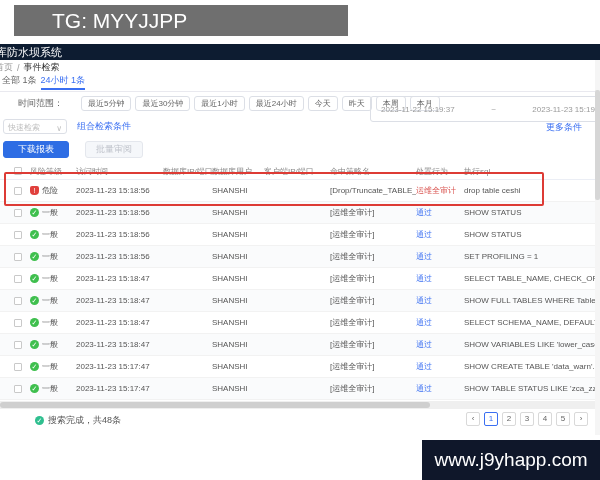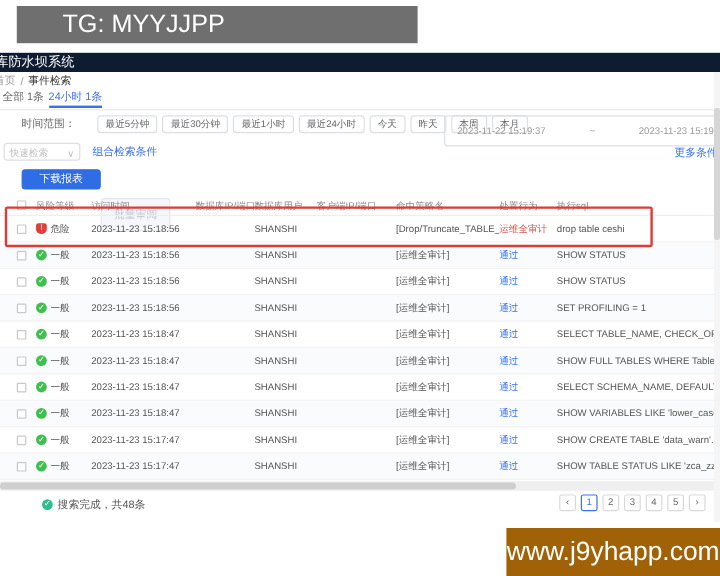--- a/index.html
+++ b/index.html
@@ -4,21 +4,21 @@
 <style>
   * { margin:0; padding:0; box-sizing:border-box; }
   html,body { background:#fff; }
   body { font-family:"Liberation Sans","DejaVu Sans",sans-serif; }
   #screen { position:relative; width:600px; height:480px; overflow:hidden; background:#fff; }
 
   
   .tg-box { position:absolute; left:14px; top:5px; width:334px; height:31px;
             background:#6f6f6f; color:#fff; font-size:21px; line-height:31px; padding-left:38px; }
   .site-box { position:absolute; right:0; top:440px; width:178px; height:40px;
-              background:#a16207; color:#fff; font-size:22px; display:flex; align-items:center; justify-content:center; }
+              background:#0f172a; color:#fff; font-size:19px; display:flex; align-items:center; justify-content:center; }
 
   
   .app-bar { position:absolute; left:0; top:44px; width:600px; height:16px; background:#0d1c31;
              color:#fff; font-size:11px; line-height:16px; overflow:hidden; }
   .app-bar .title { display:inline-block; margin-left:-26px; white-space:nowrap; }
 
   
   .crumbs { position:absolute; left:0; top:61px; width:600px; height:13px; font-size:9px; color:#999;
             display:flex; gap:4px; align-items:center; overflow:hidden; }
   .crumbs .home { margin-left:-5px; }
@@ -35,26 +35,26 @@
   .filter-label { font-size:9px; color:#666; margin-right:14px; white-space:nowrap; }
   .qr-btn { font-family:inherit; font-size:8px; color:#666; background:#fff; border:1px solid #dcdfe6;
             border-radius:3px; height:15px; padding:0 6px; white-space:nowrap; cursor:pointer; }
   .date-range { position:absolute; left:370px; top:96px; width:247px; height:17px; border:1px solid #dcdfe6;
                 border-radius:3px; display:flex; align-items:center; justify-content:space-between;
                 font-size:8px; color:#9a9a9a; padding:12px 10px; }
   .filter-row2 { position:absolute; left:3px; top:119px; display:flex; align-items:center; gap:10px; }
   .quick-select { width:64px; height:15px; border:1px solid #dcdfe6; border-radius:3px; display:flex;
                   align-items:flex-end; justify-content:space-between; padding:0 4px; font-size:8px; color:#bfbfbf; }
   .link { font-size:9px; color:#3a6ff2; cursor:pointer; }
-  .more-link { position:absolute; right:2px; top:121px; }
-  .filter-row3 { position:absolute; left:18px; top:141px; display:flex; }
+  .more-link { position:absolute; right:18px; top:121px; }
+  .filter-row3 { position:absolute; left:3px; top:141px; display:flex; gap:16px; }
   .btn-primary { font-family:inherit; font-size:9px; color:#fff; background:#2e6de4; border:1px solid #2e6de4;
                  border-radius:3px; height:17px; padding:0 14px; cursor:pointer; }
   .btn-disabled { font-family:inherit; font-size:9px; color:#c0c4cc; background:#f5f7fa; border:1px solid #e4e7ed;
-                  border-radius:3px; height:28px; padding:0 10px;margin-top:24px; }
+                  border-radius:3px; height:17px; padding:0 10px; }
 
   
   .table { position:absolute; left:0; top:163px; width:600px; }
   .tr, .thead { display:grid; grid-template-columns:30px 46px 87px 49px 52px 66px 86px 48px 136px;
                 align-items:center; }
   .thead { height:17px; border-bottom:1px solid #ebeef5; color:#888; font-size:8px; }
   .thead .th { overflow:hidden; white-space:nowrap; padding-right:2px; }
   .tr { height:22px; border-bottom:1px solid #f2f2f2; font-size:8px; color:#555; }
   .tr.even { background:#fafbfc; }
   .cell { overflow:hidden; white-space:nowrap; padding-right:3px; }

